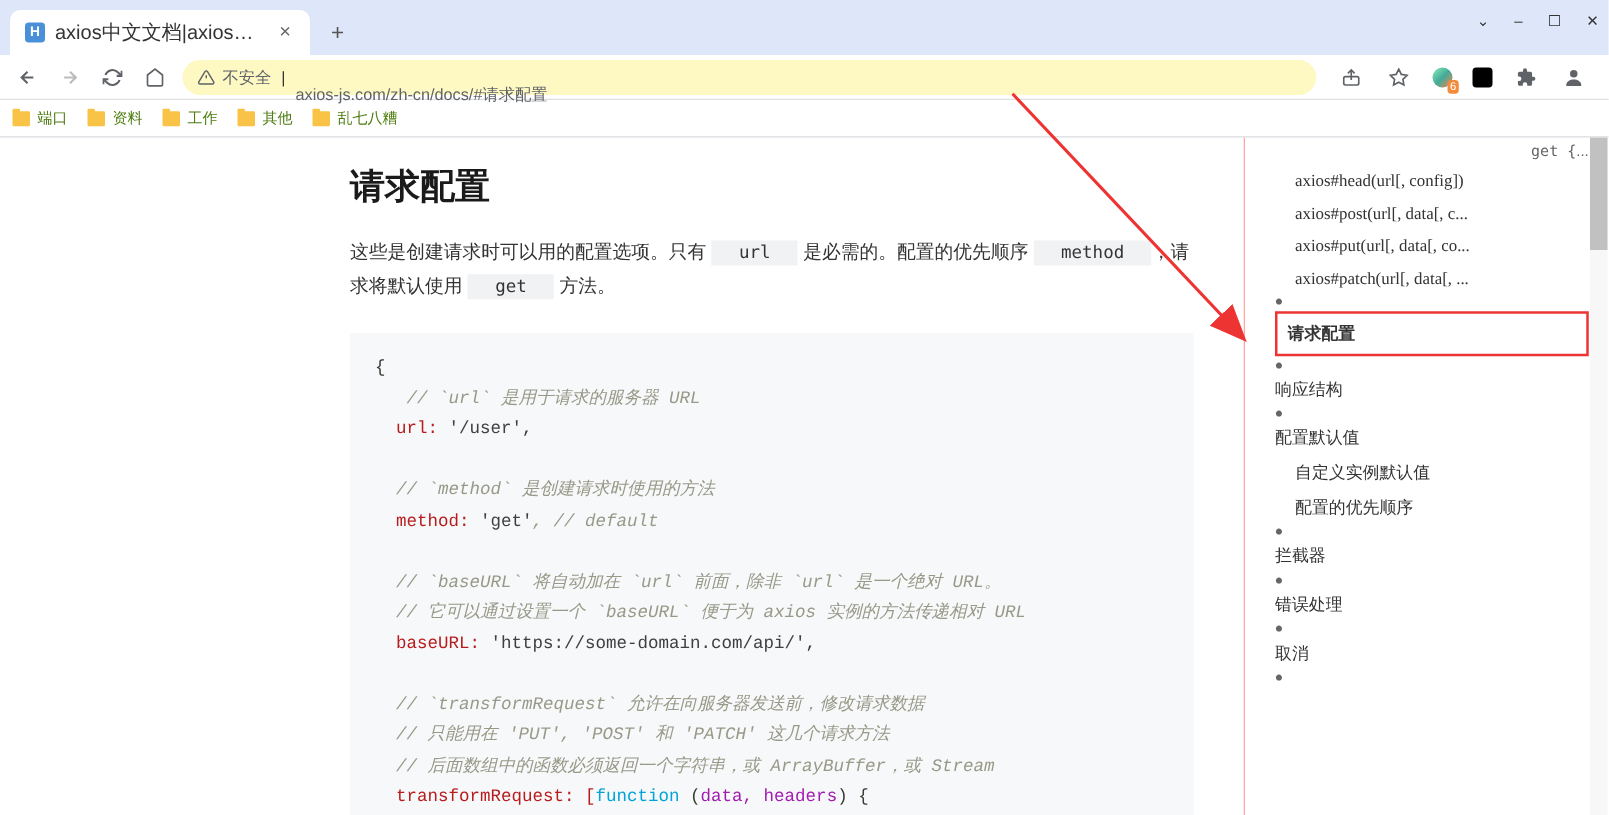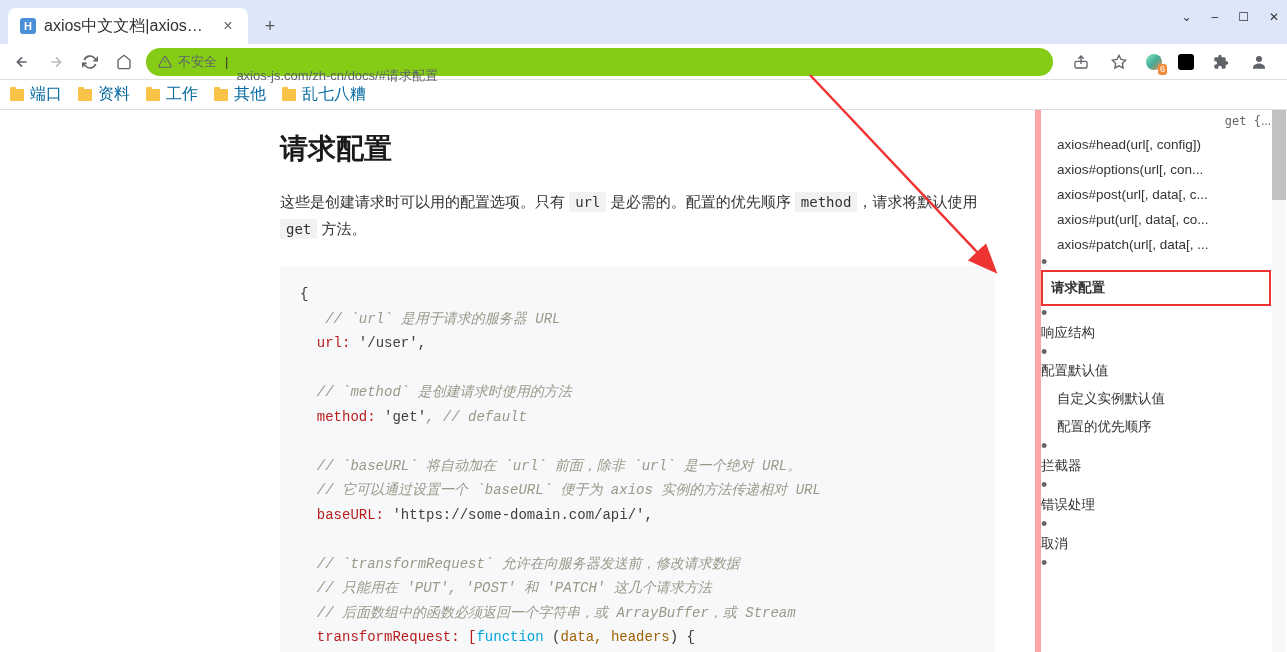--- a/index.html
+++ b/index.html
@@ -11,52 +11,52 @@
     .tab-favicon { width: 16px; height: 16px; background: #4a90d9; border-radius: 3px; display: flex; align-items: center; justify-content: center; color: #fff; font-weight: bold; font-size: 11px; }
     .tab-title { font-size: 16px; color: #333; white-space: nowrap; overflow: hidden; text-overflow: ellipsis; flex: 1; }
     .tab-close { width: 16px; height: 16px; display: flex; align-items: center; justify-content: center; color: #666; cursor: pointer; }
     .new-tab { width: 28px; height: 28px; display: flex; align-items: center; justify-content: center; color: #555; cursor: pointer; margin-left: 8px; margin-bottom: 4px; font-size: 18px; }
     .window-controls { position: absolute; right: 8px; top: 10px; display: flex; gap: 20px; color: #333; }
     .window-controls span { cursor: pointer; font-size: 12px; }
     
     .toolbar { background: #fff; height: 36px; display: flex; align-items: center; padding: 0 10px; gap: 10px; border-bottom: 1px solid #e0e0e0; }
     .nav-btn { width: 24px; height: 24px; display: flex; align-items: center; justify-content: center; color: #5f6368; cursor: pointer; }
     .nav-btn.disabled { color: #bbb; }
-    .address-bar { flex: 1; height: 28px; background: #84cc16; border-radius: 14px; display: flex; align-items: center; padding: 0 12px; gap: 8px; font-size: 13px; color: #333; }
+    .address-bar { flex: 1; height: 28px; background: #fef9c3; border-radius: 14px; display: flex; align-items: center; padding: 0 12px; gap: 8px; font-size: 13px; color: #333; }
     .insecure { color: #5f6368; display: flex; align-items: center; gap: 6px; }
     .url-text { color: #5f6368; margin-top: 28px; }
     .ext-icons { display: flex; gap: 14px; align-items: center; padding: 0 6px; }
     .ext-icon { width: 18px; height: 18px; display: flex; align-items: center; justify-content: center; position: relative; }
     .raindrop { background: linear-gradient(135deg,#8eb,#4a9,#e85); border-radius: 50%; width: 16px; height: 16px; }
     .raindrop-badge { position: absolute; bottom: -4px; right: -4px; background: #f28b3c; color: #fff; font-size: 9px; border-radius: 3px; padding: 0 2px; line-height: 11px; }
     .cat-icon { background: #000; border-radius: 3px; width: 16px; height: 16px; }
     
     .bookmarks { background: #fff; height: 30px; display: flex; align-items: center; padding: 0 10px; gap: 16px; border-bottom: 1px solid #dadce0; }
-    .bookmark { display: flex; align-items: center; gap: 6px; font-size: 16px; color: #0369a1; cursor: pointer; }
+    .bookmark { display: flex; align-items: center; gap: 6px; font-size: 12px; color: #4d7c0f; cursor: pointer; }
     .folder-icon { width: 14px; height: 12px; background: #f8c346; border-radius: 1px; position: relative; }
     .folder-icon::before { content: ''; position: absolute; top: -2px; left: 0; width: 6px; height: 3px; background: #f8c346; border-radius: 1px 1px 0 0; }
     
     
     .page { display: flex; height: calc(652px - 110px); position: relative; }
     .content { flex: 1; padding: 20px 40px 40px 280px; overflow-y: auto; }
     .content h1 { font-size: 28px; font-weight: 700; color: #1a1a1a; margin-bottom: 20px; }
     .desc { font-size: 15px; color: #333; line-height: 1.8; margin-bottom: 24px; }
-    .desc code { background: #f1f2f3; padding: 2px 6px; border-radius: 0; font-family: Consolas, Monaco, monospace; font-size: 14px; }
+    .desc code { background: #f1f2f3; padding: 2px 22px; border-radius: 0; font-family: Consolas, Monaco, monospace; font-size: 14px; }
     
     .code-block { background: #f6f8fa; padding: 16px 20px; font-family: Consolas, Monaco, "Courier New", monospace; font-size: 14px; line-height: 1.75; color: #393a34; white-space: pre; overflow-x: auto; }
     .code-block .c-comment { color: #998; font-style: italic; }
     .code-block .c-string { color: #404040; }
     .code-block .c-key { color: #b91c1c; }
     .code-block .c-keyword { color: #00a4db; }
-    .code-block .c-param { color: #a16207; }
-    
-    
-    .sidebar { width: 252px; border-left: 6px solid #fca5a5; padding: 0 16px 16px 0; overflow-y: auto; font-size: 13.5px; }
+    .code-block .c-param { color: #a21caf; }
+    
+    
+    .sidebar { width: 292px; border-left: 1px solid #fca5a5; padding: 0 16px 16px 24px; overflow-y: auto; font-size: 13.5px; }
     .sidebar-item { color: #333; padding: 5px 0; cursor: pointer; white-space: nowrap; overflow: hidden; text-overflow: ellipsis; display: block; }
-    .sidebar-item.sub { padding-left: 16px; }
+    .sidebar-item.sub { padding-left: 16px; font-family: Liberation Serif, serif; }
     .sidebar-item.active { font-weight: 600; }
     .sidebar-bullet { color: #666; padding: 0; line-height: 0.6; font-size: 18px; }
     .active-box { border: 2px solid #e33; padding: 2px 8px; margin: 2px 0; }
     
     
     .arrow-overlay { position: absolute; top: 0; left: 0; width: 1287px; height: 652px; pointer-events: none; z-index: 100; }
     
     
     .page-scrollbar { position: absolute; right: 1px; top: 110px; bottom: 0; width: 14px; background: #f7f7f7; }
     .scrollbar-thumb { position: absolute; width: 14px; background: #c1c1c1; border-radius: 0; height: 90px; top: 0; }
@@ -192,21 +192,20 @@
     
   </div>
   </div>
 
   <div class="sidebar">
     <div style="text-align:right;color:#666;font-size:12px;padding:4px 0;">
       <span style="font-family:monospace;">get {</span><span>...</span>
     </div>
     <div id="sidebar-list">
         <div class="sidebar-item sub">axios#head(url[, config])</div>
-        <div class="sidebar-item sub">axios#options(url[, con...</div>
         <div class="sidebar-item sub">axios#post(url[, data[, c...</div>
         <div class="sidebar-item sub">axios#put(url[, data[, co...</div>
         <div class="sidebar-item sub">axios#patch(url[, data[, ...</div>
         <div class="sidebar-bullet">•</div>
         <div class="active-box">
           <div class="sidebar-item active">请求配置</div>
         </div>
         <div class="sidebar-bullet">•</div>
         <div class="sidebar-item">响应结构</div>
         <div class="sidebar-bullet">•</div>

